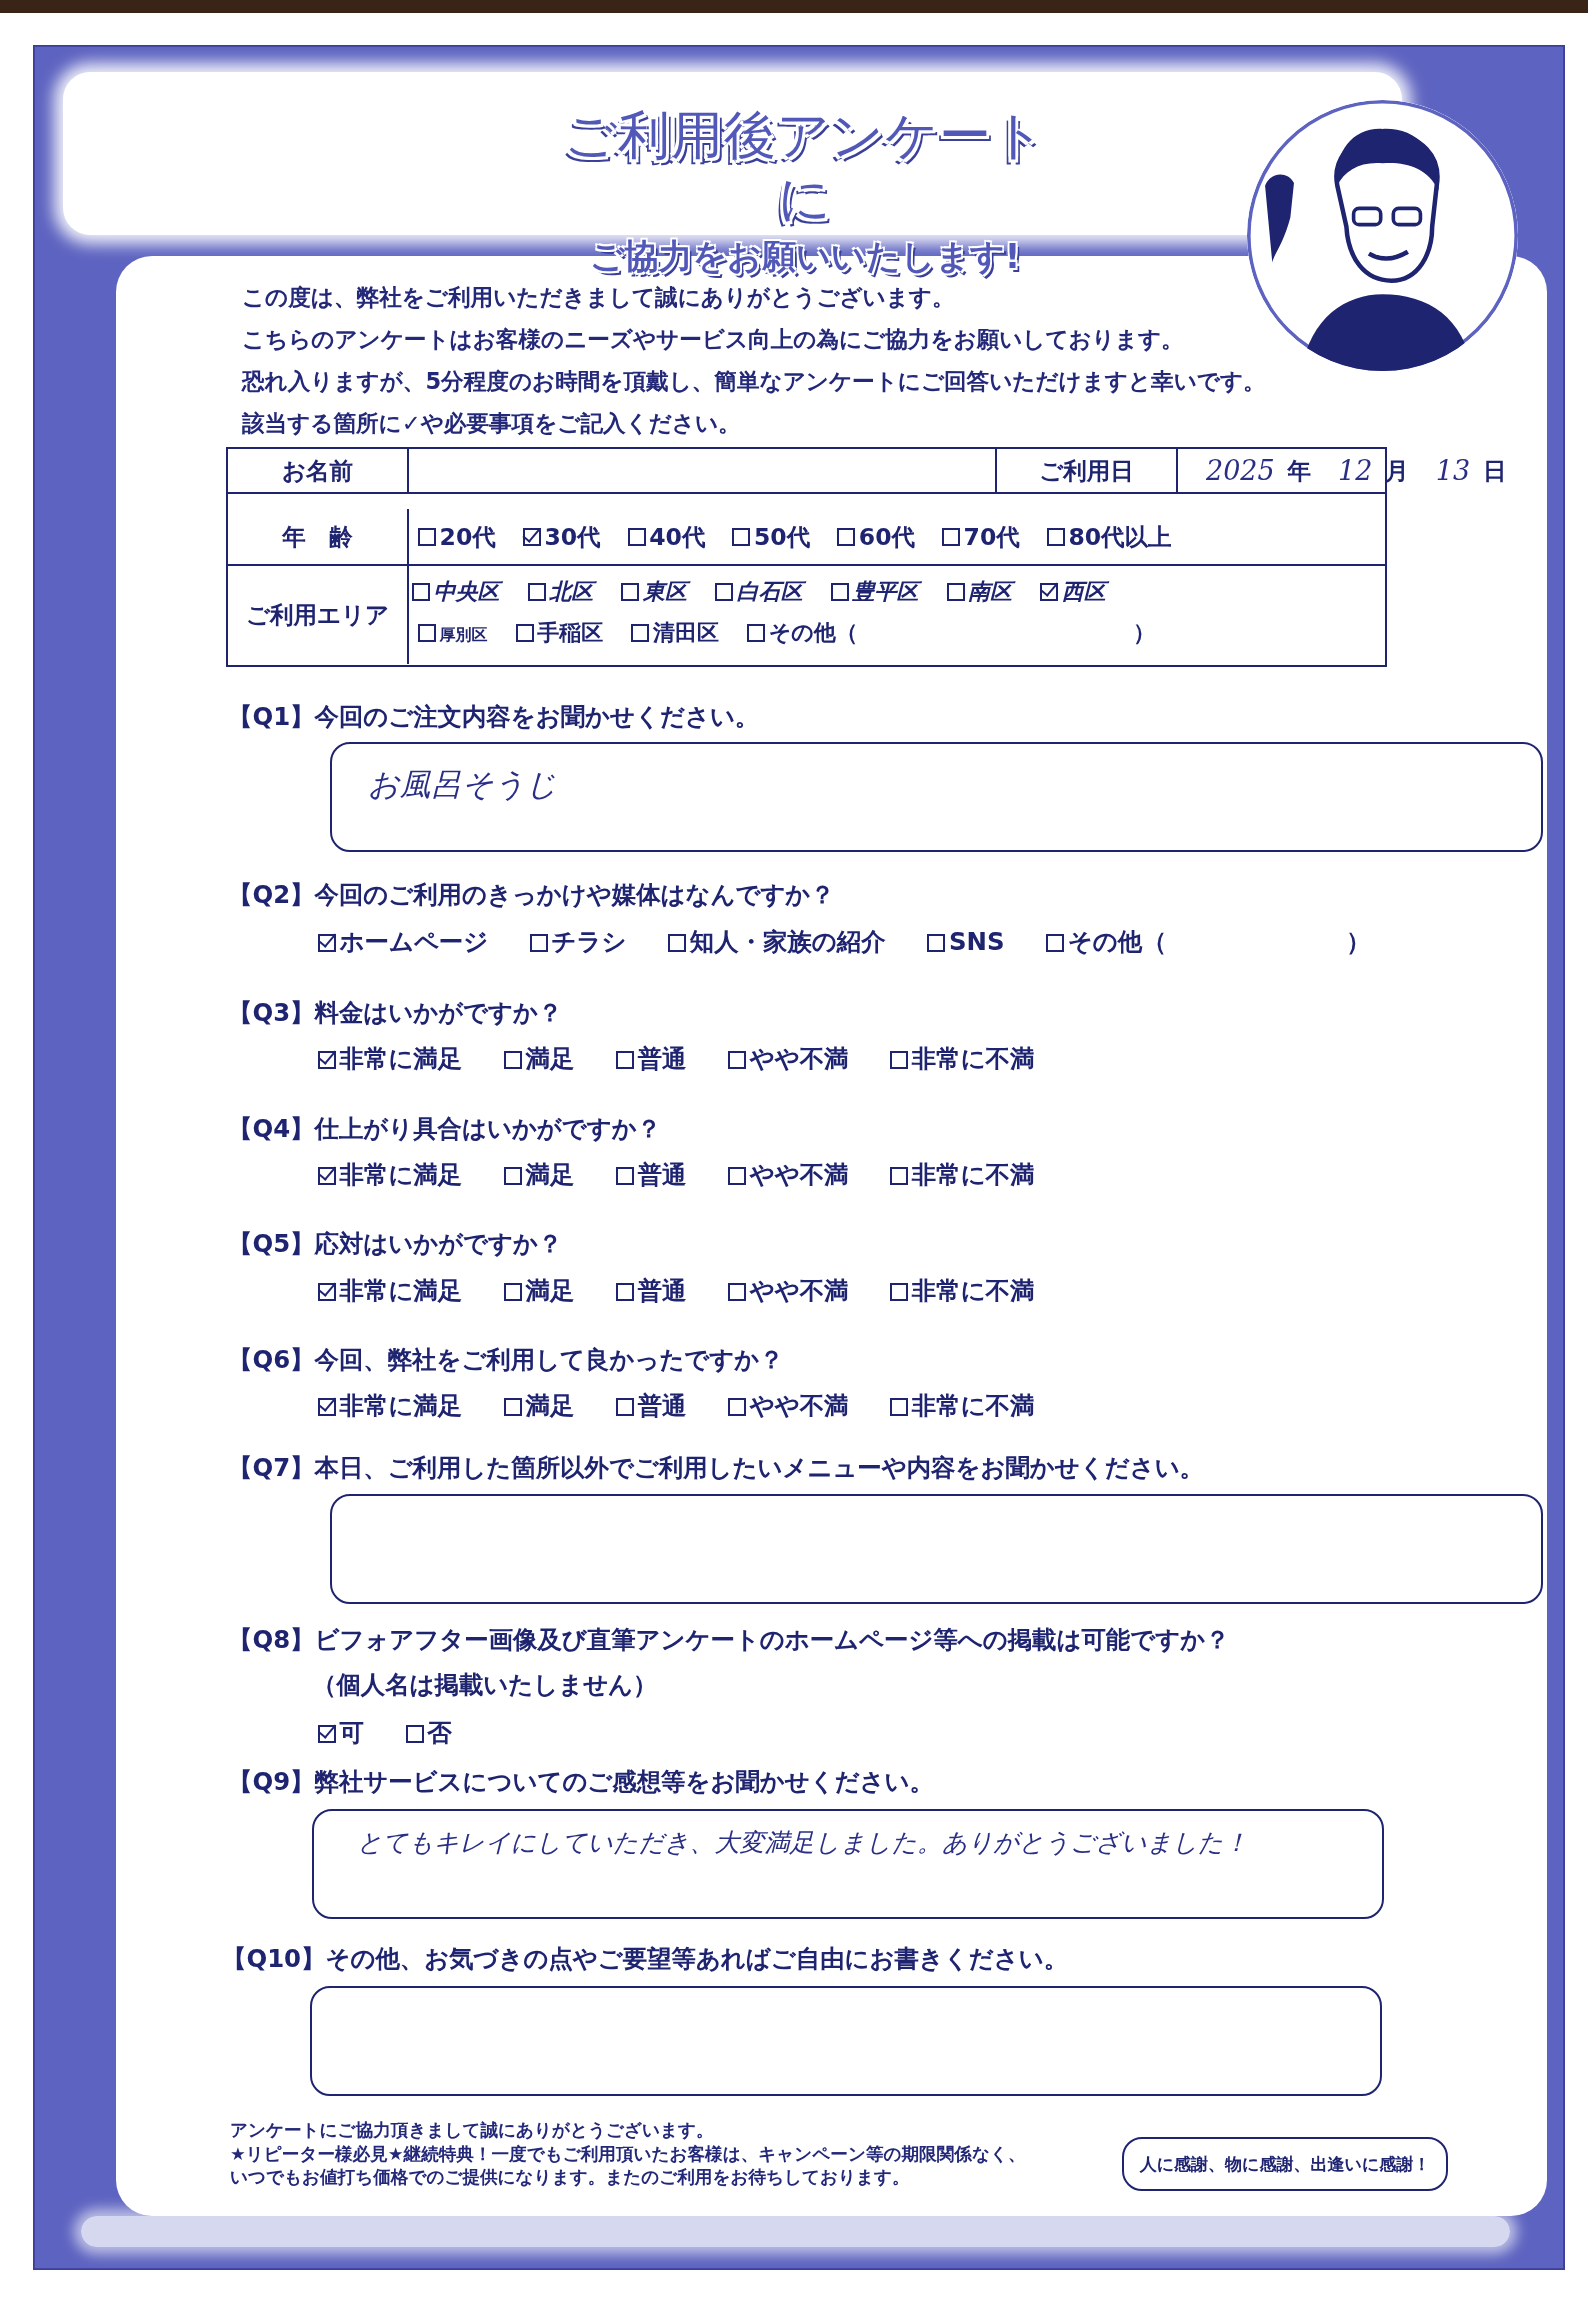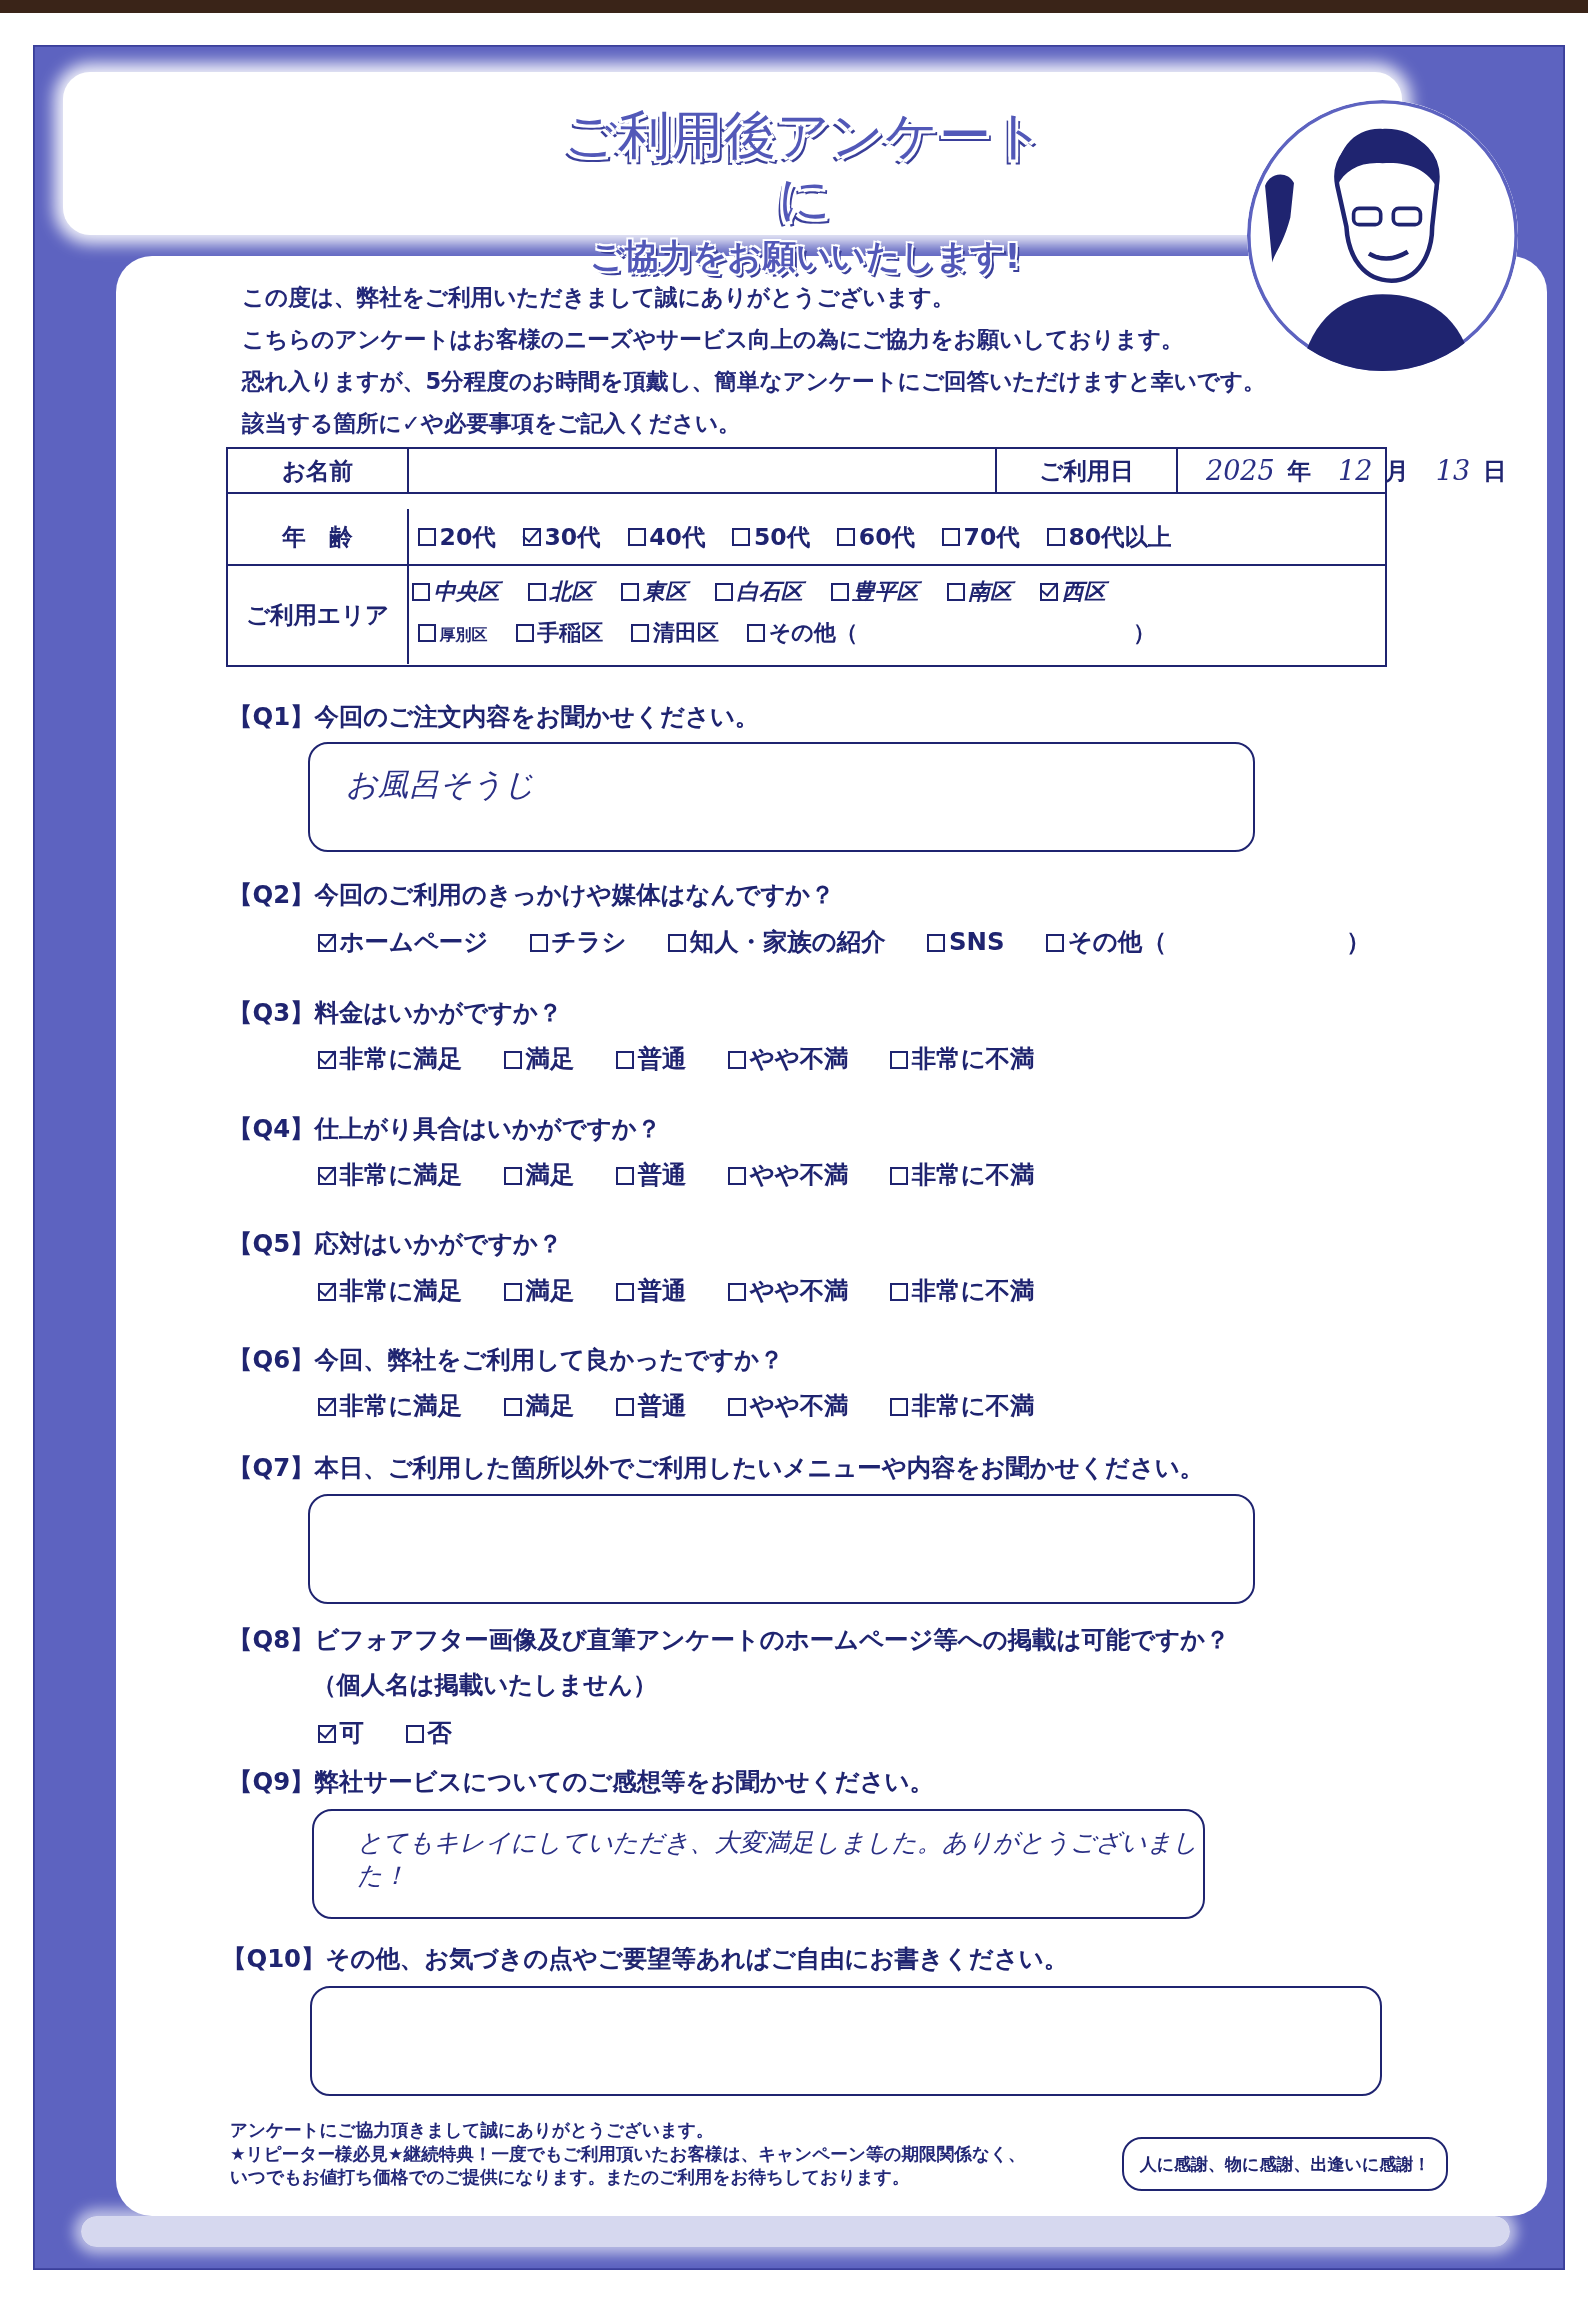--- a/index.html
+++ b/index.html
@@ -64,21 +64,21 @@
   .cb { display:inline-block; width:18px; height:18px; border:2.3px solid #1f2470; box-sizing:border-box; margin-right:3.6px; vertical-align:-1.8px; position:relative; }
   .cb.checked::after {
     content:""; position:absolute; left:2.7px; top:-5.4px; width:7.2px; height:14.5px;
     border-right:2.7px solid #1f2470; border-bottom:2.7px solid #1f2470; transform:rotate(40deg);
   }
 
   .q-label { position:absolute; left:228px; font-size:24.4px; font-weight:bold; color:#1f2470; white-space:nowrap; }
   .q-options { position:absolute; left:318px; font-size:24.4px; white-space:nowrap; }
   .q-options .opt { font-size:24.4px; margin-right:34px; }
   .answer-box {
-    position:absolute; left:308px; width:947px; height:110px;
+    position:absolute; left:330px; width:1213px; height:110px;
     border:2.7px solid #1f2470; border-radius:20px; box-sizing:border-box;
   }
   .answer-text { position:absolute; left:36px; top:20px; font-size:31px; }
 
   .footer { position:absolute; left:230px; top:2119px; width:850px; }
   .footer p { margin:0; font-size:17.6px; font-weight:bold; line-height:23.5px; color:#232879; }
   .badge {
     position:absolute; left:1122px; top:2137px; width:326px; height:54px;
     border:2.7px solid #1f2470; border-radius:20px; box-sizing:border-box;
     display:flex; align-items:center; justify-content:center;
@@ -223,21 +223,21 @@
 </div>
 
 <div class="q-label" style="top:1624px;">【Q8】ビフォアフター画像及び直筆アンケートのホームページ等への掲載は可能ですか？</div>
 <div class="q-label" style="top:1669px;left:312px;">（個人名は掲載いたしません）</div>
 <div class="q-options" style="top:1717px;">
   <span class="opt"><span class="cb checked"></span><span>可</span></span>
   <span class="opt"><span class="cb"></span><span>否</span></span>
 </div>
 
 <div class="q-label" style="top:1766px;">【Q9】弊社サービスについてのご感想等をお聞かせください。</div>
-<div class="answer-box" style="top:1809px;left:312px;width:893px;">
+<div class="answer-box" style="top:1809px;left:312px;width:1072px;">
   <span class="answer-text hand" style="font-size:25px;left:43px;top:14.5px;">とてもキレイにしていただき、大変満足しました。ありがとうございました！</span>
 </div>
 
 <div class="q-label" style="top:1943px;left:222px;">【Q10】その他、お気づきの点やご要望等あればご自由にお書きください。</div>
 <div class="answer-box" style="top:1986px;left:310px;width:1072px;">
   <span class="answer-text hand"></span>
 </div>
 
 <div class="footer">
   <p>アンケートにご協力頂きまして誠にありがとうございます。</p>

